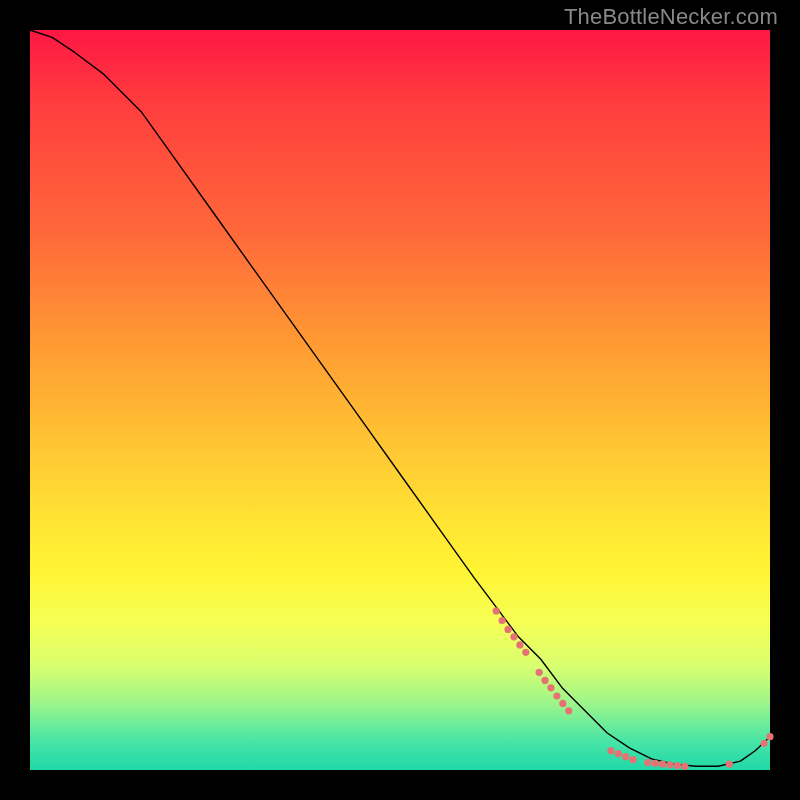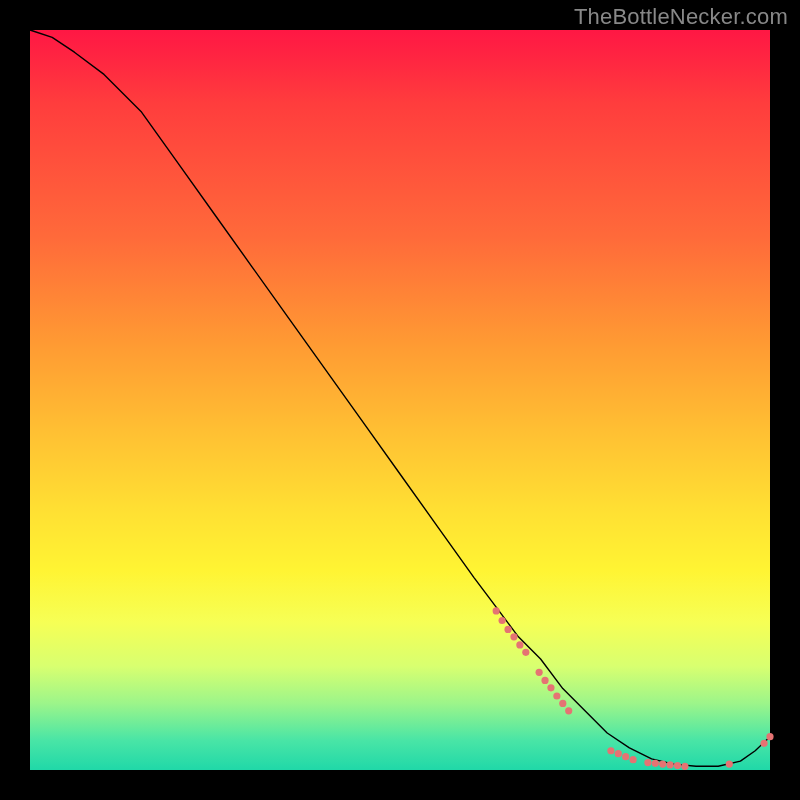--- a/index.html
+++ b/index.html
@@ -7,21 +7,21 @@
     width: 800px;
     height: 800px;
     background: #000;
     position: relative;
     font-family: Arial, Helvetica, sans-serif;
     overflow: hidden;
   }
   .attribution {
     position: absolute;
     top: 4px;
-    right: 12px;
+    right: 22px;
     color: #888;
     font-size: 22px;
     font-weight: 400;
     letter-spacing: 0.2px;
   }
   .plot-area {
     position: absolute;
     left: 30px;
     top: 30px;
     width: 740px;

